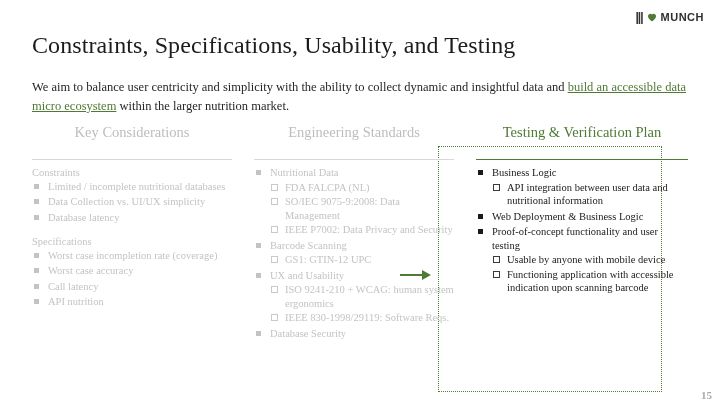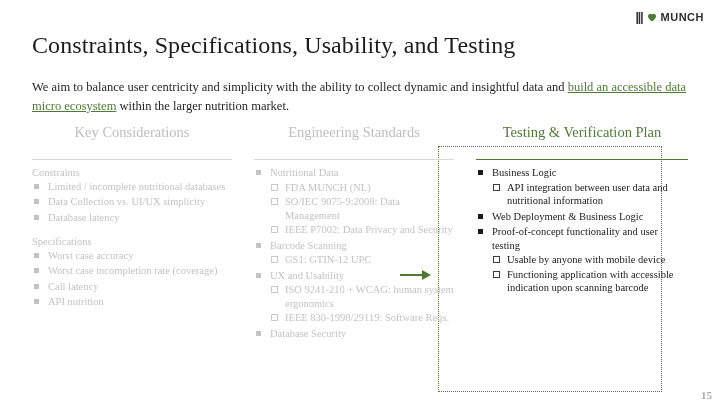--- a/index.html
+++ b/index.html
@@ -237,38 +237,38 @@
         <ul class="lvl1">
           <li><span class="bullet"></span><span>Limited / incomplete nutritional databases</span></li>
           <li><span class="bullet"></span><span>Data Collection vs. UI/UX simplicity</span></li>
           <li><span class="bullet"></span><span>Database latency</span></li>
         </ul>
       </div>
       <div class="group-gap"></div>
       <div>
         <div>Specifications</div>
         <ul class="lvl1">
+          <li><span class="bullet"></span><span>Worst case incompletion rate (coverage)</span></li>
           <li><span class="bullet"></span><span>Worst case accuracy</span></li>
-          <li><span class="bullet"></span><span>Worst case incompletion rate (coverage)</span></li>
           <li><span class="bullet"></span><span>Call latency</span></li>
           <li><span class="bullet"></span><span>API nutrition</span></li>
         </ul>
       </div>
     </div>
   </div>
 
   <div class="col col-2">
     <div class="col-head">Engineering Standards</div>
     <div class="col-body">
       <ul class="lvl1">
         <li>
           <span class="bullet"></span>
           <span>Nutritional Data</span>
           <ul class="lvl2">
-            <li><span class="bullet"></span><span>FDA MUNCH (NL)</span></li>
+            <li><span class="bullet"></span><span>FDA FALCPA (NL)</span></li>
             <li><span class="bullet"></span><span>SO/IEC 9075-9:2008: Data Management</span></li>
             <li><span class="bullet"></span><span>IEEE P7002: Data Privacy and Security</span></li>
           </ul>
         </li>
         <li>
           <span class="bullet"></span>
           <span>Barcode Scanning</span>
           <ul class="lvl2">
             <li><span class="bullet"></span><span>GS1: GTIN-12 UPC</span></li>
           </ul>

